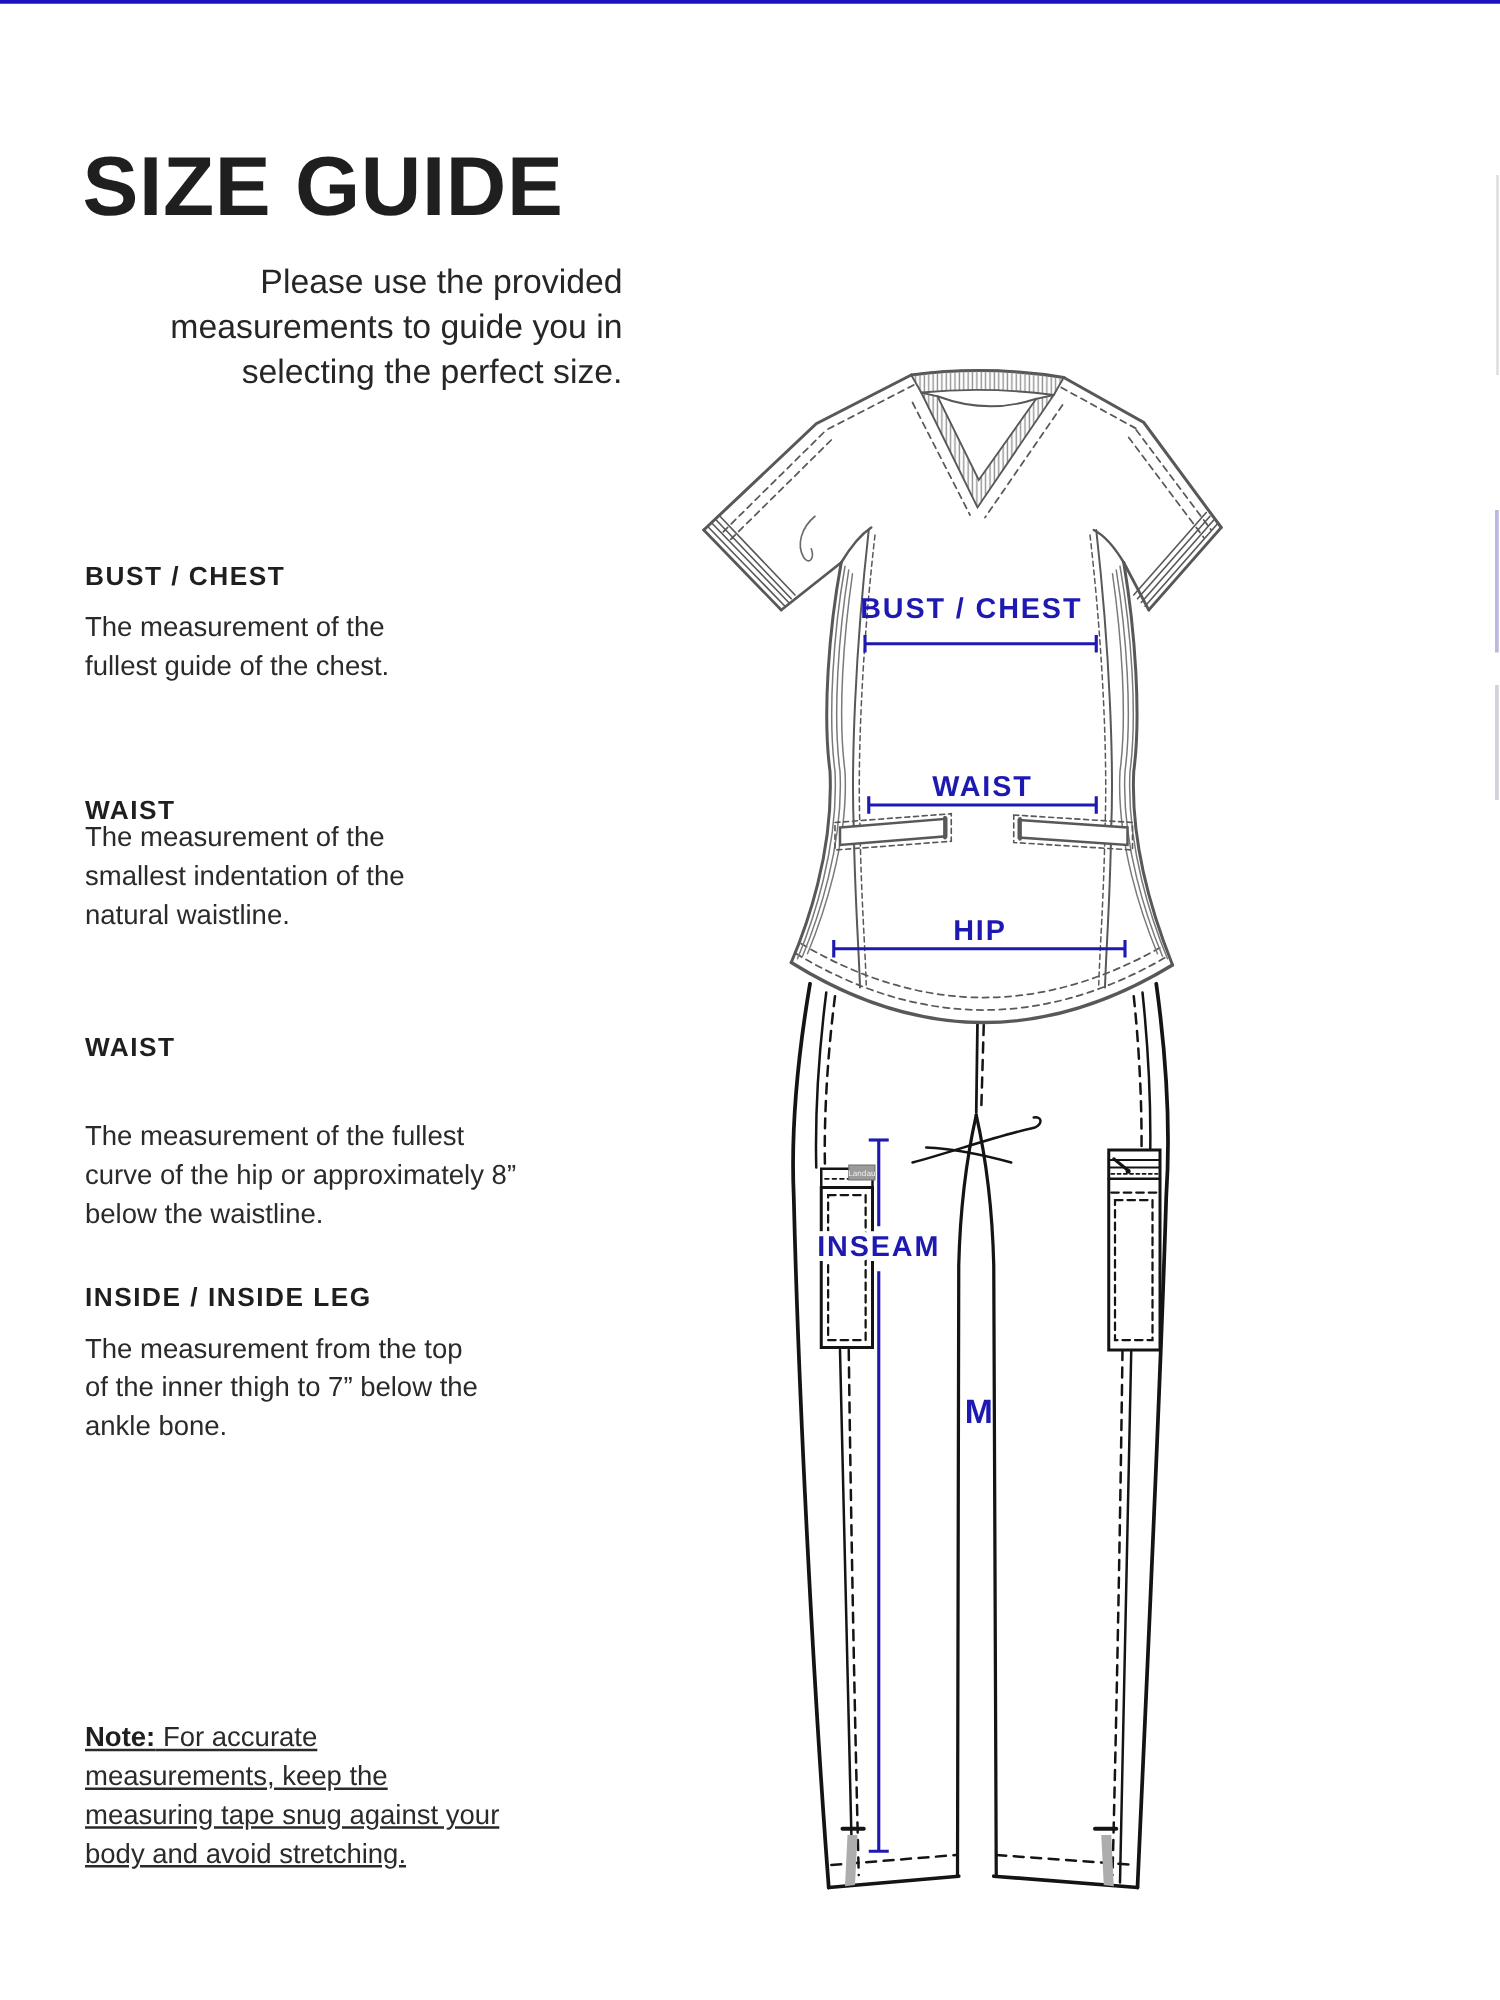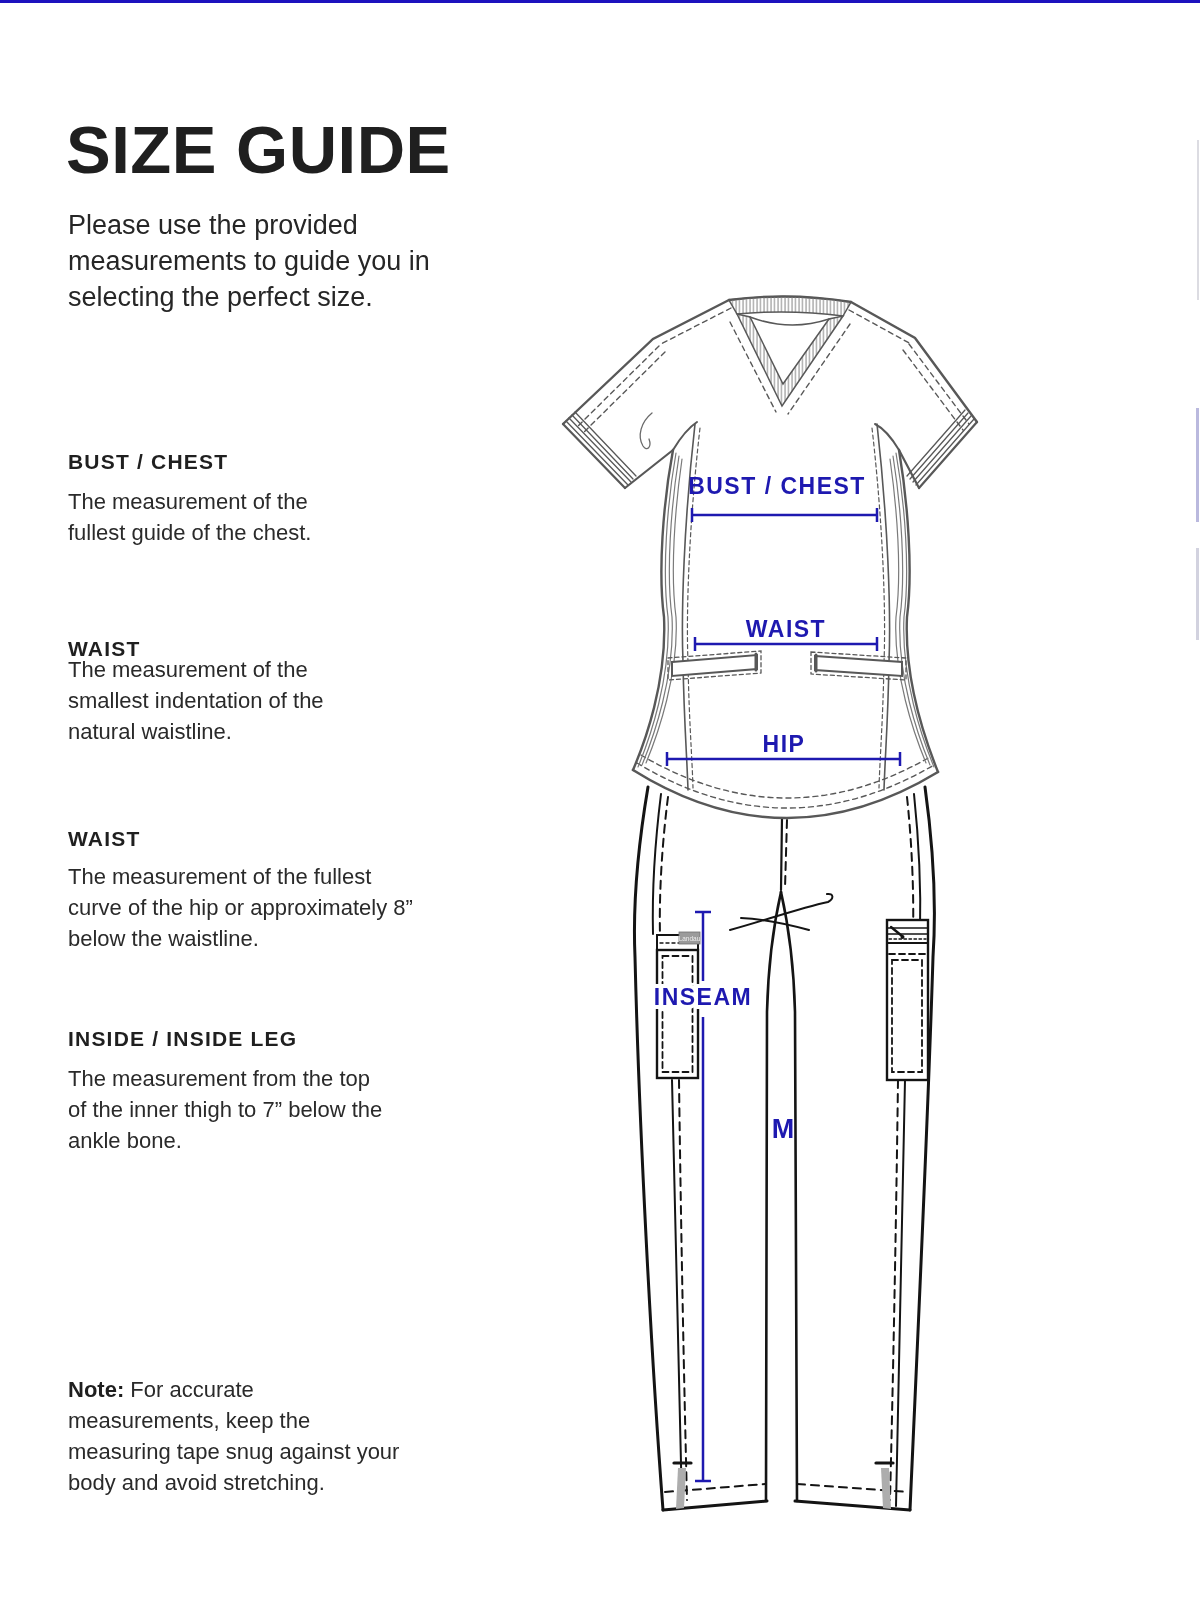--- a/index.html
+++ b/index.html
@@ -6,24 +6,24 @@
   body{
     width:1200px;height:1600px;background:#ffffff;position:relative;overflow:hidden;
     font-family:"Liberation Sans",sans-serif;color:#262626;
   }
   .topbar{position:absolute;left:0;top:0;width:1200px;height:3px;background:#1c12be;}
   .edge{position:absolute;}
   .title{
     position:absolute;left:66px;top:66px;font-size:67px;font-weight:700;
     letter-spacing:.5px;color:#1f1f1f;white-space:nowrap;text-align:right;
   }
-  .intro{position:absolute;left:68px;top:180px;width:430px;font-size:27px;line-height:36px;color:#262626;}
+  .intro{position:absolute;left:68px;top:180px;width:430px;font-size:27px;line-height:36px;color:#262626;text-align:right;}
   .sec-h{position:absolute;left:68px;font-size:21px;font-weight:700;letter-spacing:1.2px;color:#1f1f1f;white-space:nowrap;}
   .sec-b{position:absolute;left:68px;font-size:22px;line-height:31px;color:#2a2a2a;}
-  .note{position:absolute;left:68px;top:1374px;width:335px;font-size:22px;line-height:31px;color:#2a2a2a;}
+  .note{position:absolute;left:68px;top:1374px;width:335px;font-size:22px;line-height:31px;color:#2a2a2a;text-decoration:underline;}
   .note b{color:#1f1f1f;}
   #diagram{position:absolute;left:525px;top:282px;}
   .lbl{font-weight:700;fill:#1e19b0;font-size:23px;letter-spacing:1.5px;text-anchor:middle;}
   .lblM{font-weight:700;fill:#1e19b0;font-size:27px;text-anchor:middle;}
   .halo{paint-order:stroke;stroke:#ffffff;stroke-width:8px;}
   .tagtxt{font-size:6.5px;fill:#efefef;text-anchor:middle;letter-spacing:0;}
 </style>
 </head>
 <body>
 
@@ -32,21 +32,21 @@
 <h1 class="title">SIZE GUIDE</h1>
 <p class="intro">Please use the provided measurements to guide you in selecting the perfect size.</p>
 
 <div class="sec-h" style="top:450px">BUST / CHEST</div>
 <div class="sec-b" style="top:486px;width:280px">The measurement of the fullest guide of the chest.</div>
 
 <div class="sec-h" style="top:637px">WAIST</div>
 <div class="sec-b" style="top:654px;width:300px">The measurement of the smallest indentation of the natural waistline.</div>
 
 <div class="sec-h" style="top:827px">WAIST</div>
-<div class="sec-b" style="top:861px;width:355px">The measurement of the fullest curve of the hip or approximately 8” below the waistline.</div>
+<div class="sec-b" style="top:893px;width:355px">The measurement of the fullest curve of the hip or approximately 8” below the waistline.</div>
 
 <div class="sec-h" style="top:1027px">INSIDE / INSIDE LEG</div>
 <div class="sec-b" style="top:1063px;width:320px">The measurement from the top of the inner thigh to 7” below the ankle bone.</div>
 
 <div class="note"><b>Note:</b> <span>For accurate measurements, keep the measuring tape snug against your body and avoid stretching.</span></div>
 
 <div class="edge" style="left:1197px;top:140px;width:2px;height:160px;background:#dcdce2"></div>
 <div class="edge" style="left:1196px;top:408px;width:3px;height:114px;background:#bab9de"></div>
 <div class="edge" style="left:1196px;top:548px;width:3px;height:92px;background:#d2d2df"></div>
 

